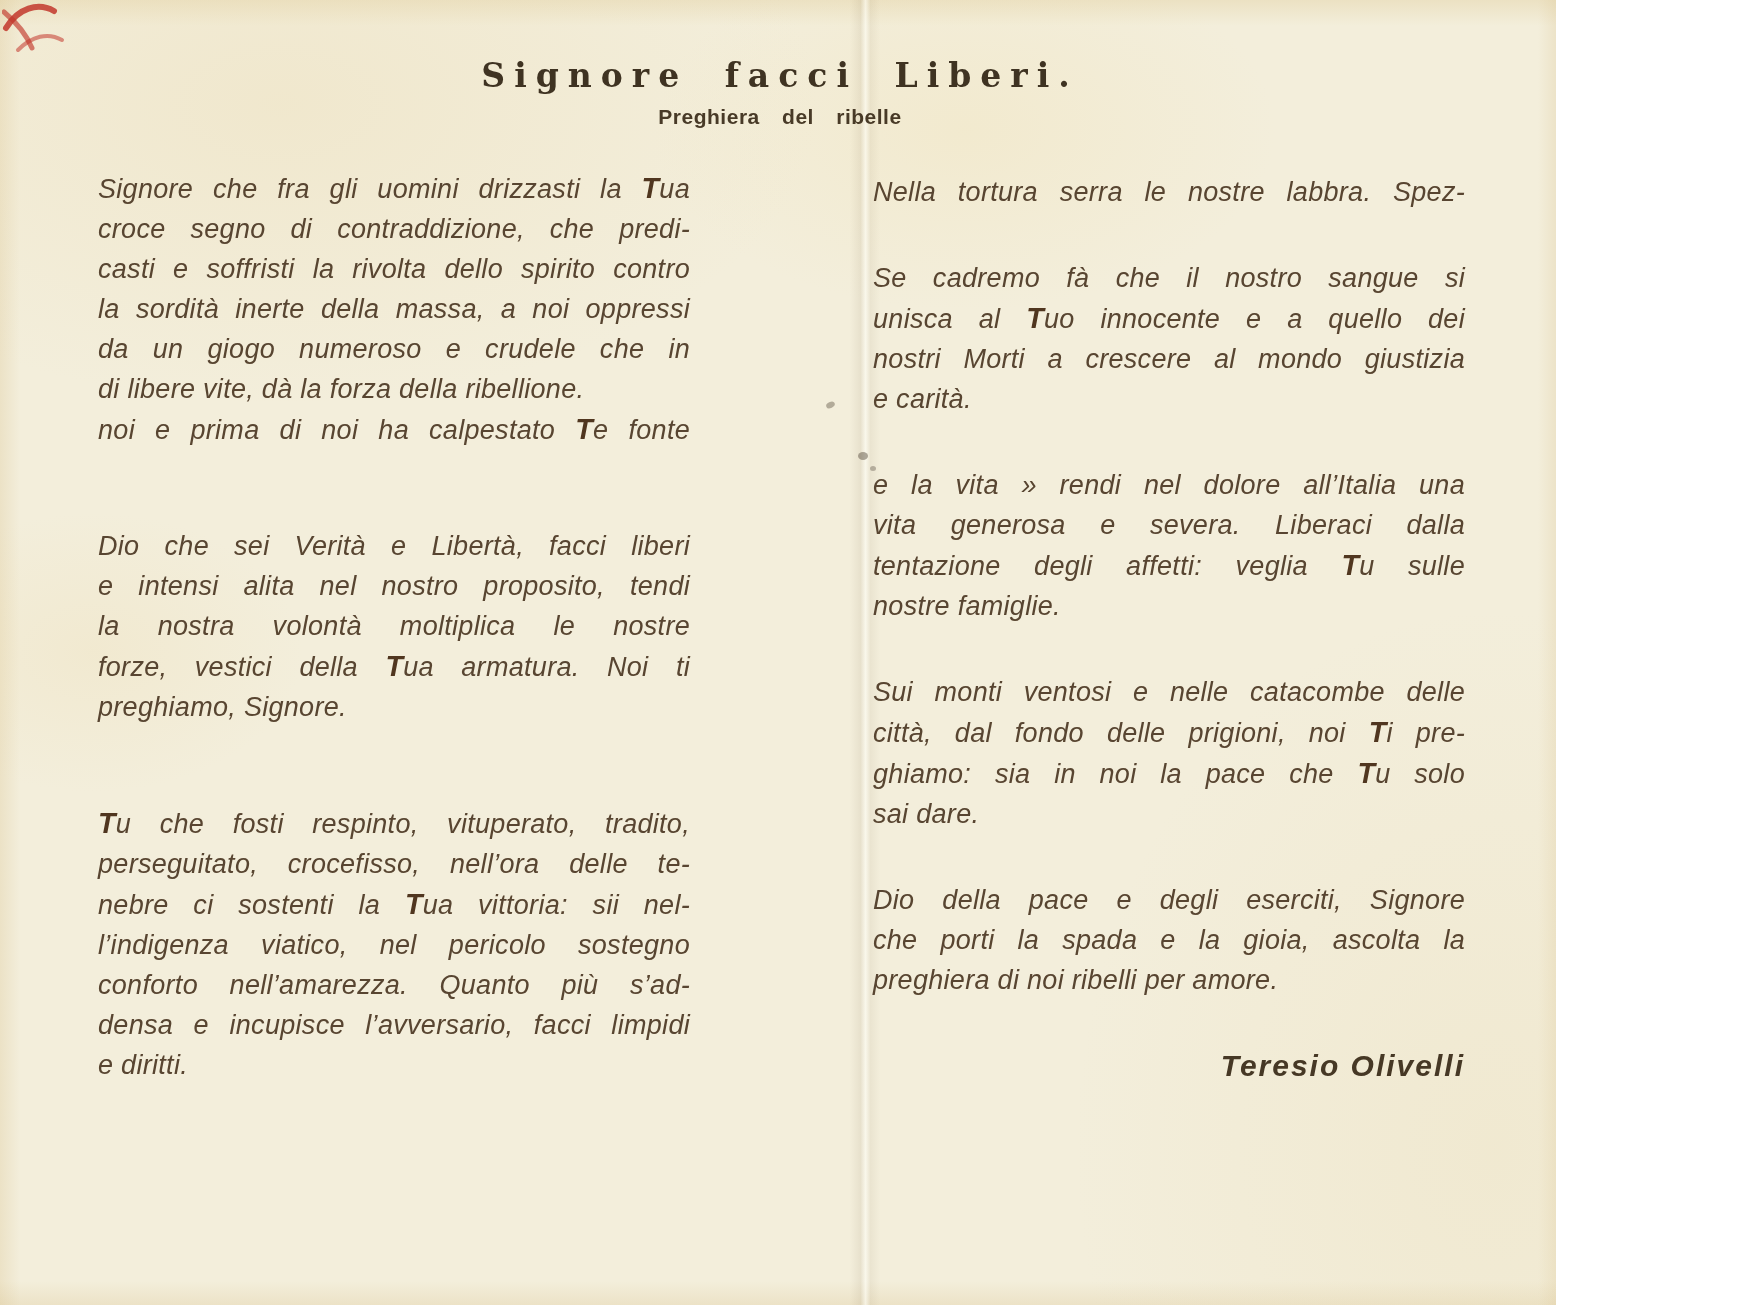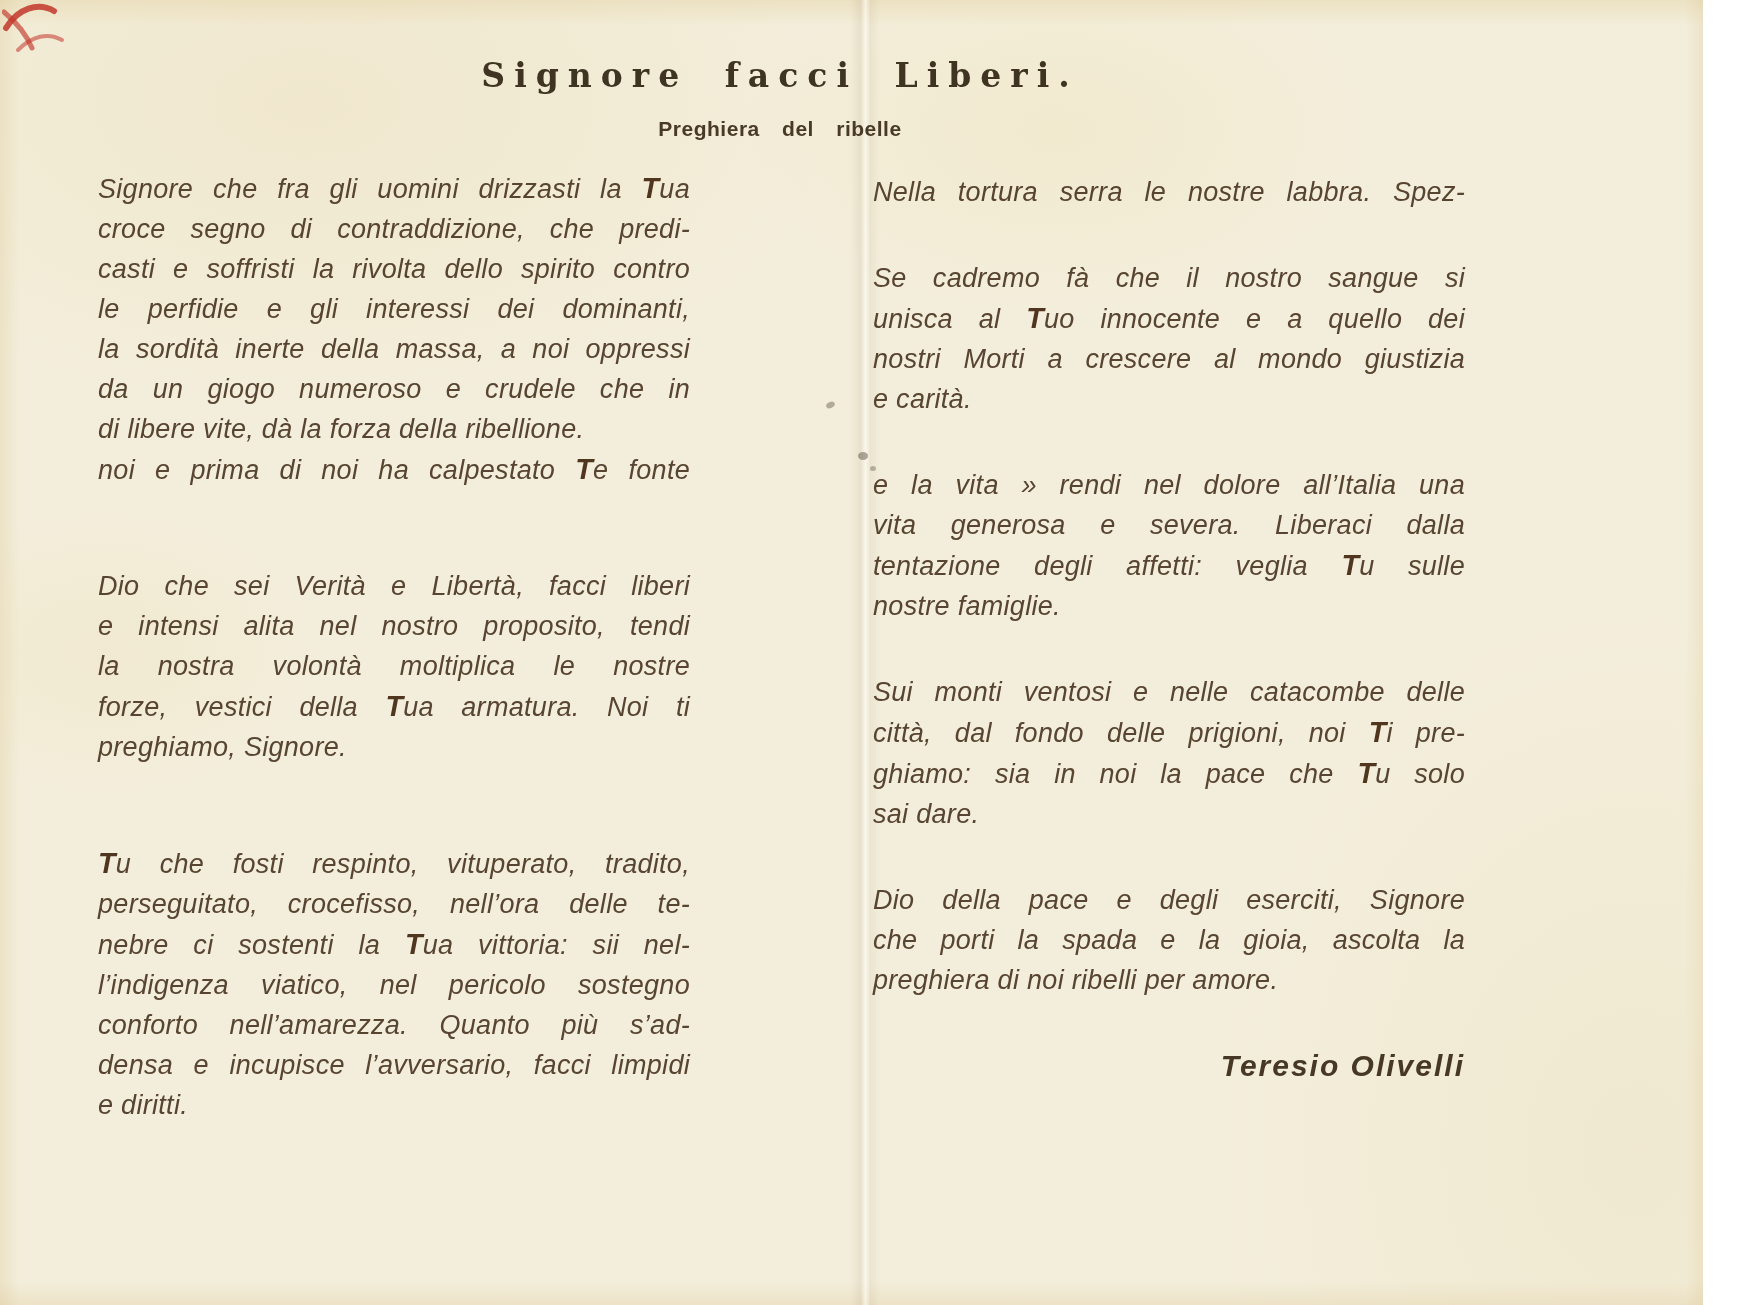--- a/index.html
+++ b/index.html
@@ -5,21 +5,21 @@
   html, body {
     margin: 0;
     padding: 0;
     width: 1740px;
     height: 1305px;
     overflow: hidden;
     font-family: "Liberation Sans", sans-serif;
   }
   .card {
     position: relative;
-    width: 1703px;
+    width: 1556px;
     height: 1305px;
     background-color: #f3eedb;
     background-image:
       radial-gradient(ellipse 900px 500px at 18% 8%, rgba(233,215,170,0.28), transparent 60%),
       radial-gradient(ellipse 700px 900px at 96% 88%, rgba(231,215,172,0.22), transparent 60%),
       radial-gradient(ellipse 520px 300px at 62% 10%, rgba(240,224,178,0.30), transparent 60%),
       radial-gradient(ellipse 300px 200px at 6% 50%, rgba(236,219,176,0.25), transparent 70%),
       linear-gradient(180deg, rgba(219,196,138,0.30) 0px, rgba(219,196,138,0) 26px),
       linear-gradient(90deg, rgba(214,189,134,0.25) 0px, rgba(214,189,134,0) 20px),
       linear-gradient(270deg, rgba(214,189,134,0.22) 0px, rgba(214,189,134,0) 18px),
@@ -50,21 +50,21 @@
   .title {
     font-family: "DejaVu Serif", serif;
     font-weight: bold;
     font-size: 33px;
     letter-spacing: 9px;
     word-spacing: 16px;
     color: #3f3322;
     line-height: 40px;
   }
   .subtitle {
-    margin-top: 20px;
+    margin-top: 8px;
     font-family: "Liberation Sans", sans-serif;
     font-weight: bold;
     font-size: 21px;
     letter-spacing: 0.5px;
     word-spacing: 16px;
     color: #483a27;
     line-height: 26px;
   }
   .col {
     position: absolute;
@@ -135,21 +135,20 @@
     <div class="title">Signore facci Liberi.</div>
     <div class="subtitle">Preghiera del ribelle</div>
   </div>
 
   <div class="col col-left">
     <div>
         <div class="para">
           <div class="line"><span>Signore che fra gli uomini drizzasti la </span><span class="bT">T</span><span>ua</span></div>
           <div class="line"><span>croce segno di contraddizione, che predi-</span></div>
           <div class="line"><span>casti e soffristi la rivolta dello spirito contro</span></div>
-          <div class="line"><span>le perfidie e gli interessi dei dominanti,</span></div>
           <div class="line"><span>la sordità inerte della massa, a noi oppressi</span></div>
           <div class="line"><span>da un giogo numeroso e crudele che in</span></div>
           <div class="line last"><span>di libere vite, dà la forza della ribellione.</span></div>
           <div class="line"><span>noi e prima di noi ha calpestato </span><span class="bT">T</span><span>e fonte</span></div>
         </div>
         <div class="para">
           <div class="line"><span>Dio che sei Verità e Libertà, facci liberi</span></div>
           <div class="line"><span>e intensi alita nel nostro proposito, tendi</span></div>
           <div class="line"><span>la nostra volontà moltiplica le nostre</span></div>
           <div class="line"><span>forze, vestici della </span><span class="bT">T</span><span>ua armatura. Noi ti</span></div>

